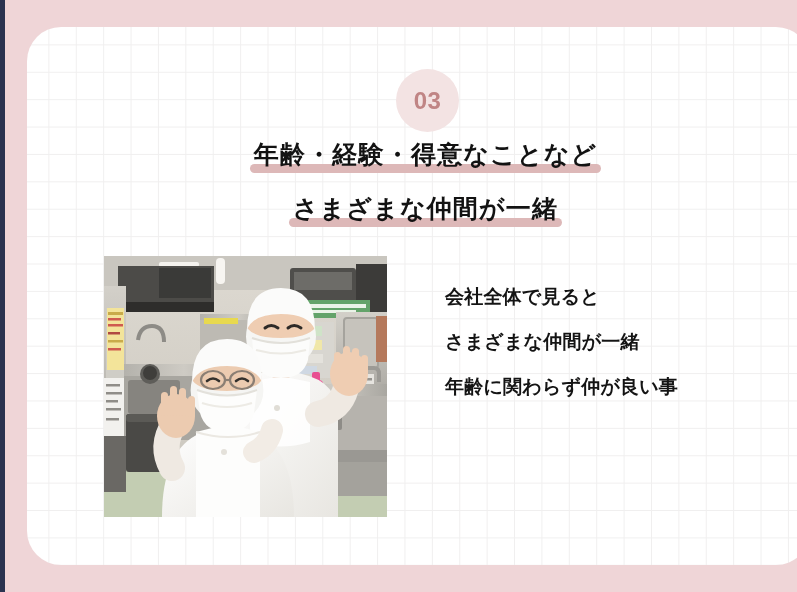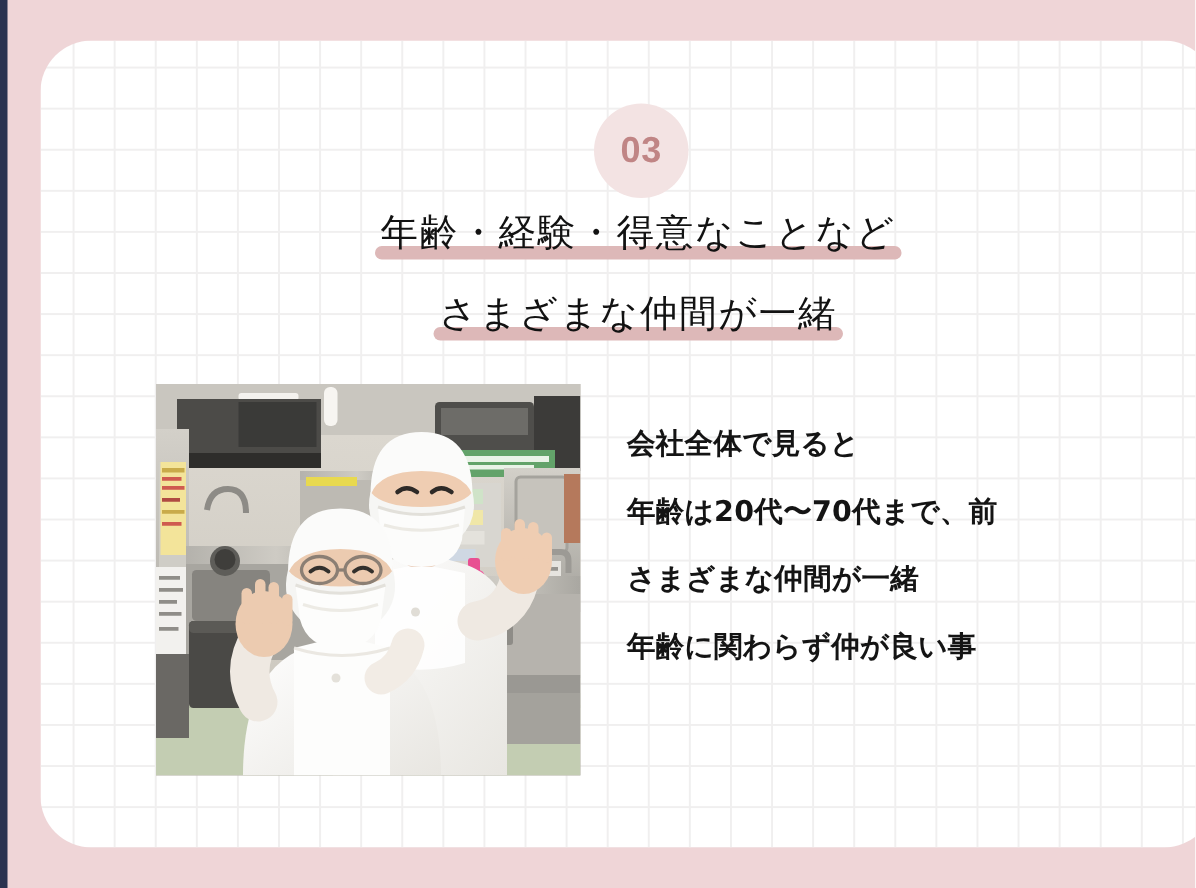--- a/index.html
+++ b/index.html
@@ -77,21 +77,21 @@
     text-align: center;
   }
   #heading1 { top: 112px; }
   #heading2 { top: 166px; }
 
   .heading-text {
     position: relative;
     display: inline-block;
     font-family: "DejaVu Sans", "Liberation Sans", sans-serif;
     font-size: 25px;
-    font-weight: normal;
+    font-weight: bold;
     color: #121212;
     letter-spacing: 1.2px;
     line-height: 1.25;
     white-space: nowrap;
     z-index: 2;
   }
   .heading-text .hl {
     position: absolute;
     left: -4px;
     right: -4px;
@@ -110,21 +110,21 @@
     width: 283px;
     height: 261px;
     overflow: hidden;
     background: #b9b6ae;
   }
   #photo svg { display: block; }
 
   
   #body-copy {
     position: absolute;
-    left: 391px;
+    left: 418px;
     top: 247px;
     width: 330px;
   }
   #body-copy .line {
     font-family: "DejaVu Sans", "Liberation Sans", sans-serif;
     font-size: 19px;
     font-weight: bold;
     color: #141414;
     line-height: 45px;
     letter-spacing: 0.2px;
@@ -315,19 +315,18 @@
         <rect x="75" y="132" width="7" height="28" rx="3.5" fill="#eccbb0"></rect>
         <rect x="84" y="140" width="7" height="21" rx="3.5" fill="#eccbb0"></rect>
 
         <path d="M150 196 q14 -6 18 -22" stroke="#f2ece5" stroke-width="22" fill="none" stroke-linecap="round"></path>
         <circle cx="120" cy="196" r="3" fill="#e4e1da"></circle>
       </svg>
     </div>
 
     <div id="body-copy">
       <div class="line">会社全体で見ると</div>
-      <div class="line">年齢は20代〜70代まで、前</div>
       <div class="line">さまざまな仲間が一緒</div>
       <div class="line">年齢に関わらず仲が良い事</div>
     </div>
 
   </div>
 </div>
 
 </body></html>

